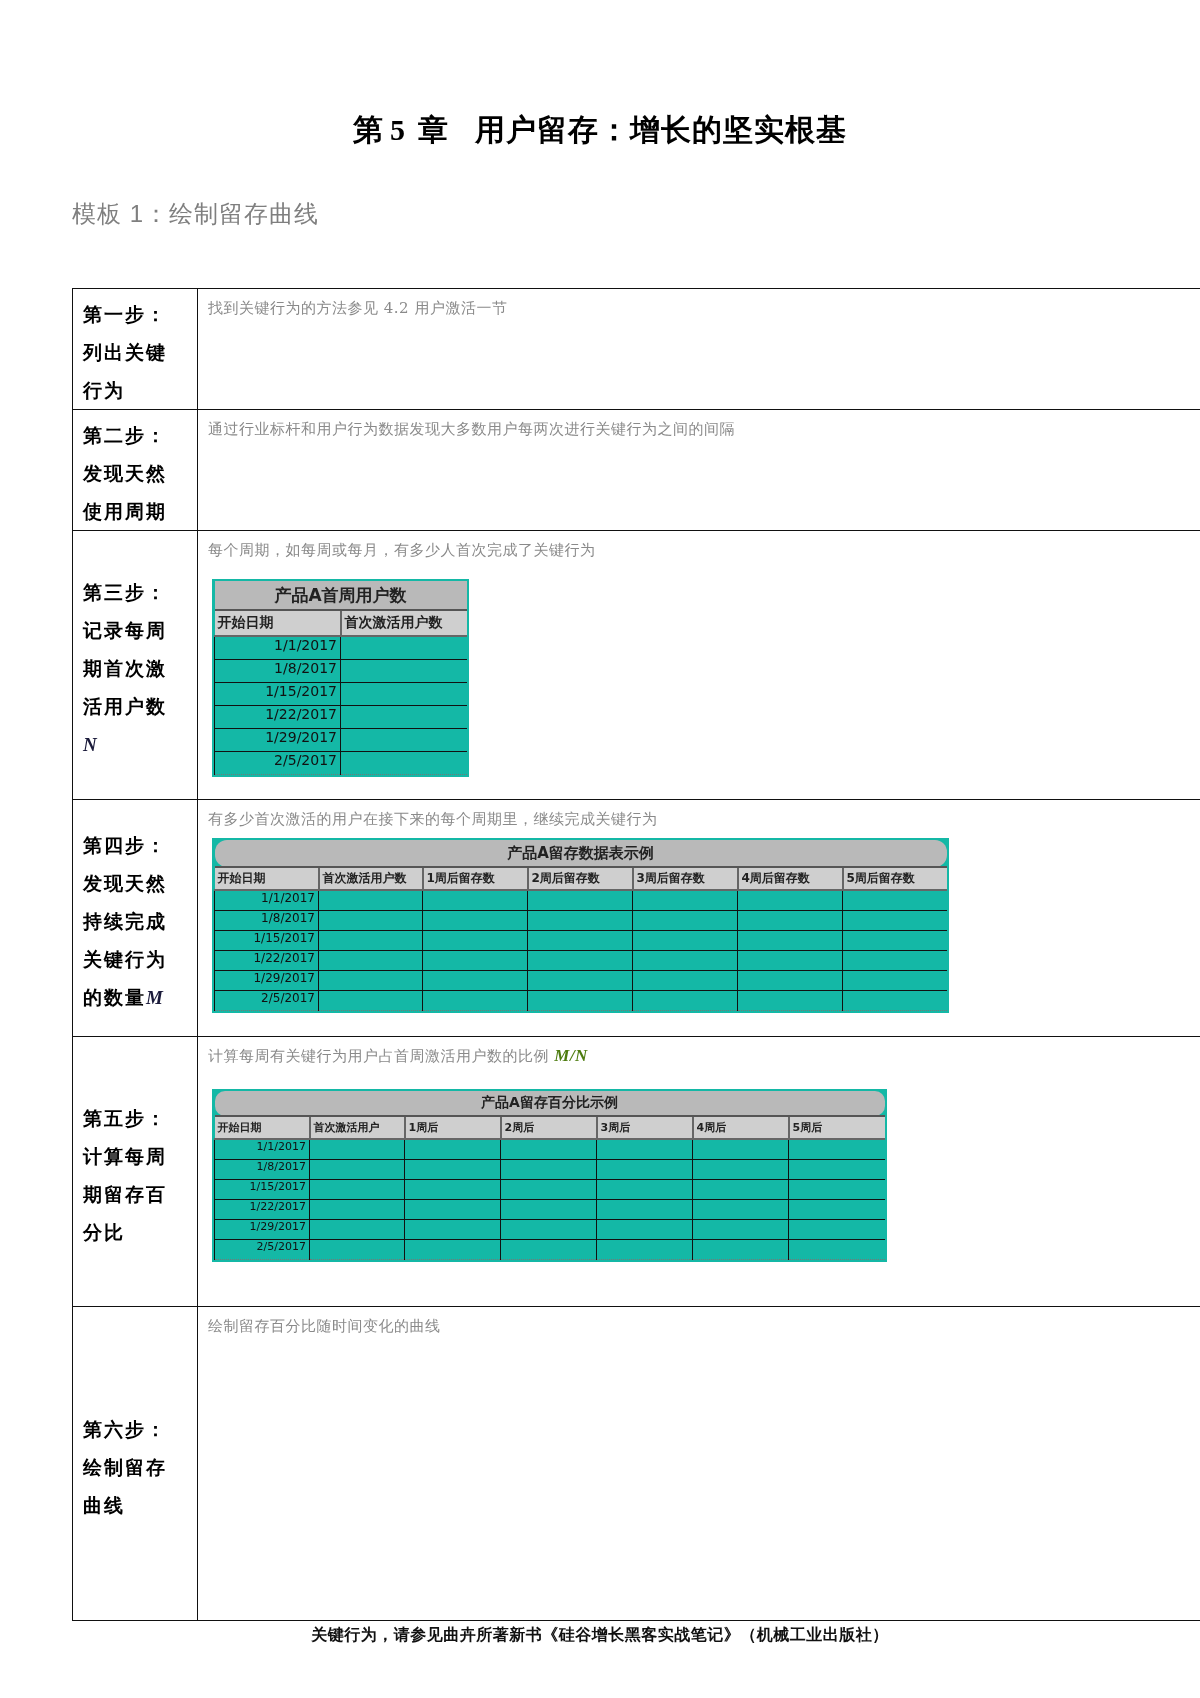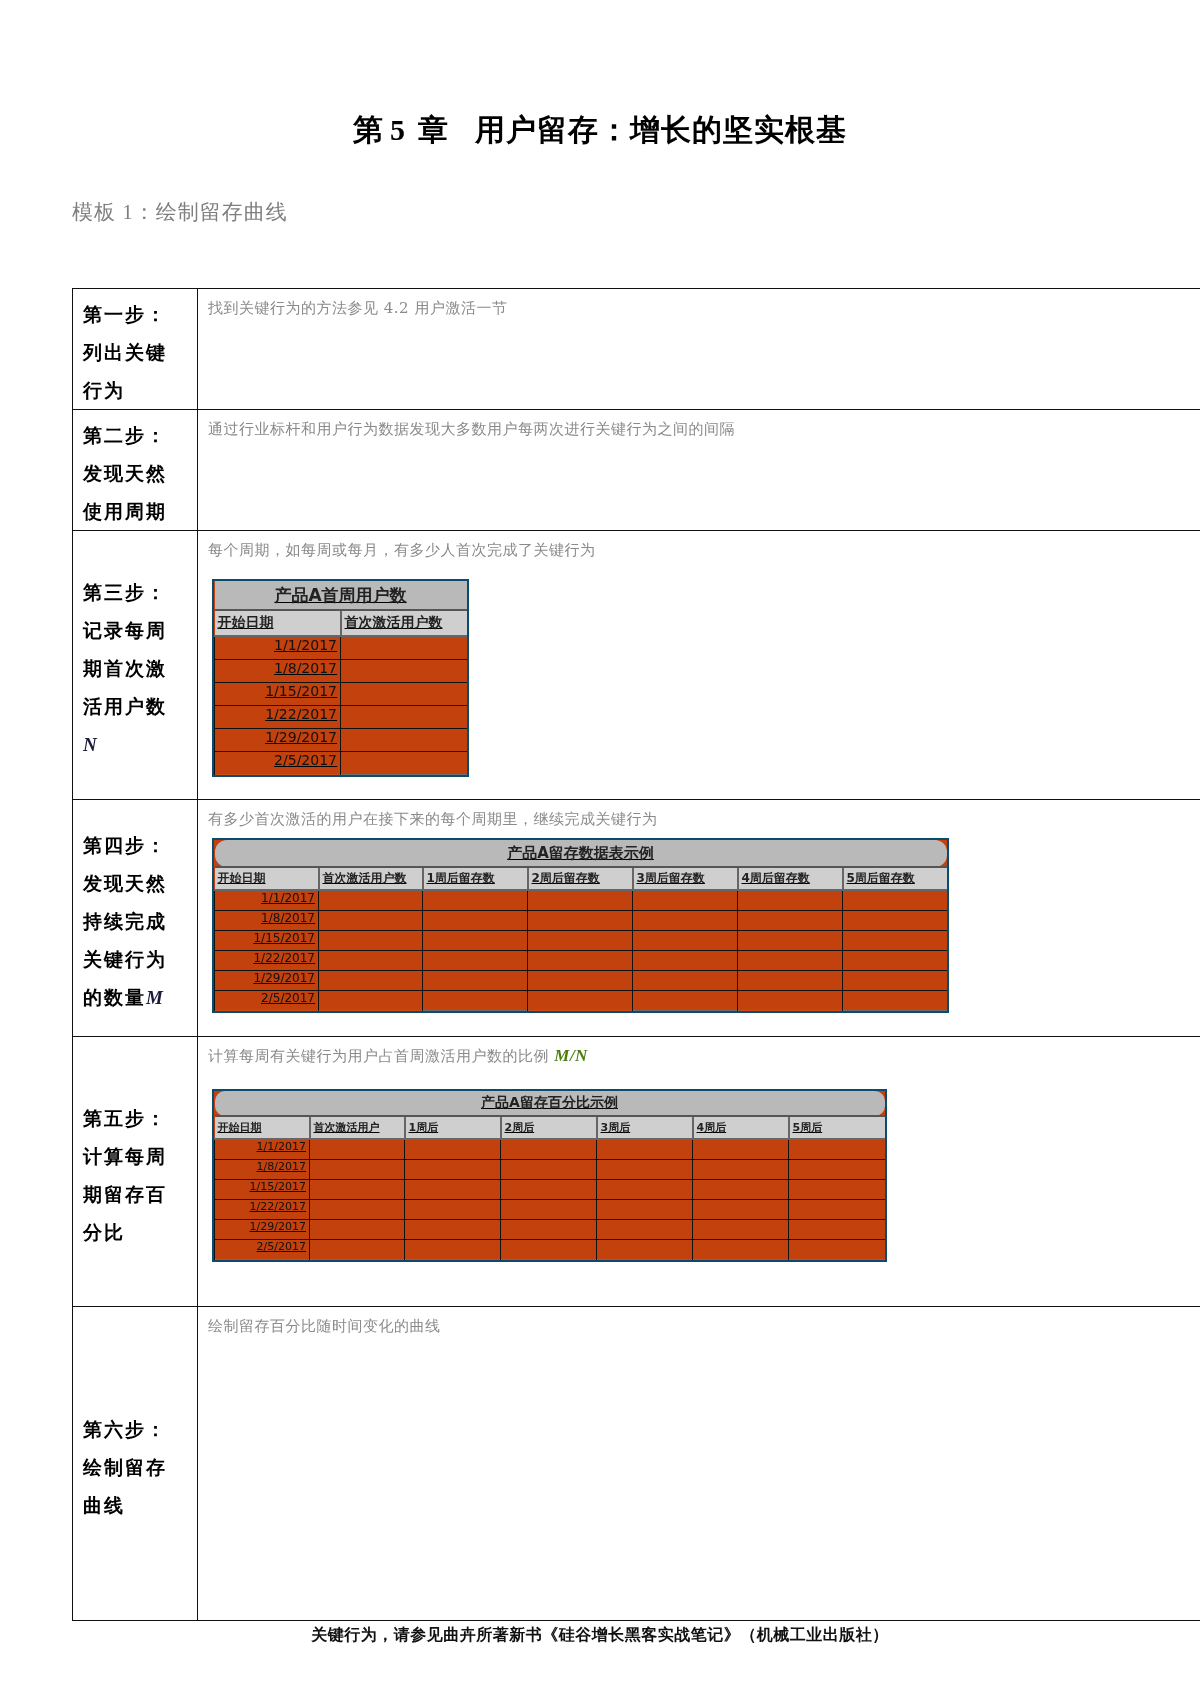--- a/index.html
+++ b/index.html
@@ -10,22 +10,22 @@
   }
   .chapter-title {
     position: absolute; top: 110px; left: 0; width: 1200px; text-align: center;
     font-family: "DejaVu Sans", "Liberation Sans", sans-serif;
     font-weight: bold; font-size: 30px; letter-spacing: 1px;
   }
   .chapter-title .num { font-family: "Liberation Serif", "DejaVu Serif", serif; margin: 0 12px 0 6px; }
   .chapter-title .gap { display: inline-block; width: 26px; }
   .template-subtitle {
     position: absolute; top: 198px; left: 72px;
-    font-family: Liberation Serif, serif;
-    font-size: 21px; color: #7f7f7f; letter-spacing: 1px;
+    font-family: Liberation Sans, sans-serif;
+    font-size: 24px; color: #7f7f7f; letter-spacing: 1px;
   }
   .steps-table {
     position: absolute; left: 72px; top: 288px; width: 1150px;
     border-collapse: collapse; table-layout: fixed;
   }
   .steps-table td {
     border: 1.5px solid #111; vertical-align: top; padding: 0;
   }
   .steps-table td.label {
     width: 114px; padding: 6px 0 0 10px;
@@ -37,24 +37,23 @@
   .steps-table td.label .var { font-family: "Liberation Serif", "DejaVu Serif", serif; font-style: italic; font-weight: bold; color: #1a1a3a; }
   .steps-table td.content { padding: 8px 10px 8px 10px; }
   .desc {
     font-family: "DejaVu Serif", "Liberation Serif", serif;
     font-size: 15px; color: #8a8a8a; line-height: 22px; letter-spacing: 0.5px;
   }
   .desc .var { font-family: "Liberation Serif", "DejaVu Serif", serif; font-style: italic; font-weight: bold; color: #4d7c0f; font-size: 17px; margin-top: 40px; }
 
   
   .sheet {
-    border: 2px solid #0c4a6e; background: #c2410c; margin-top: 16px;
+    border: 2px solid #14b8a6; background: #14b8a6; margin-top: 16px;
     font-family: "DejaVu Sans", "Liberation Sans", sans-serif;
     display: inline-block;
-    text-decoration: underline;
   }
   .sheet table { border-collapse: collapse; table-layout: fixed; }
   .sheet .title-row th {
     background: #b9b9b9; color: #222; font-weight: bold; text-align: center;
     border-bottom: 2px solid #555;
   }
   .sheet .head-row th {
     background: #cfcfcf; color: #222; font-weight: bold; text-align: left;
     border-right: 2px solid #666; border-bottom: 2px solid #666; padding-left: 3px;
     white-space: nowrap; overflow: hidden;

